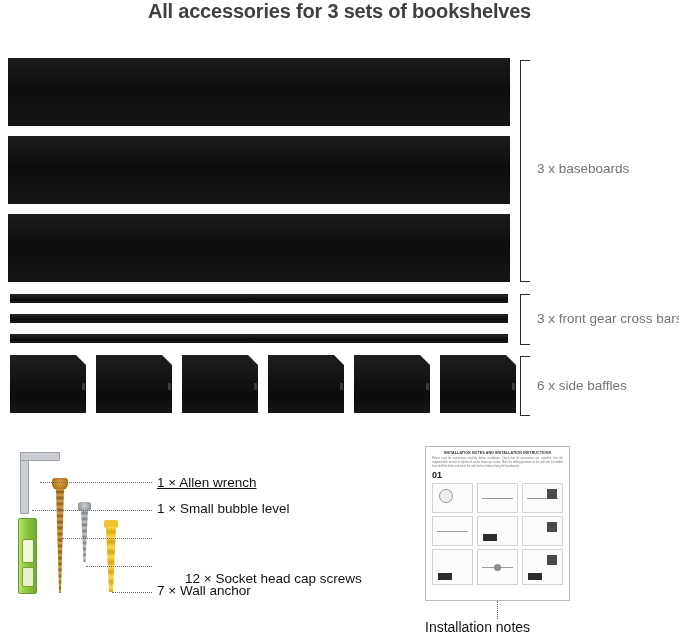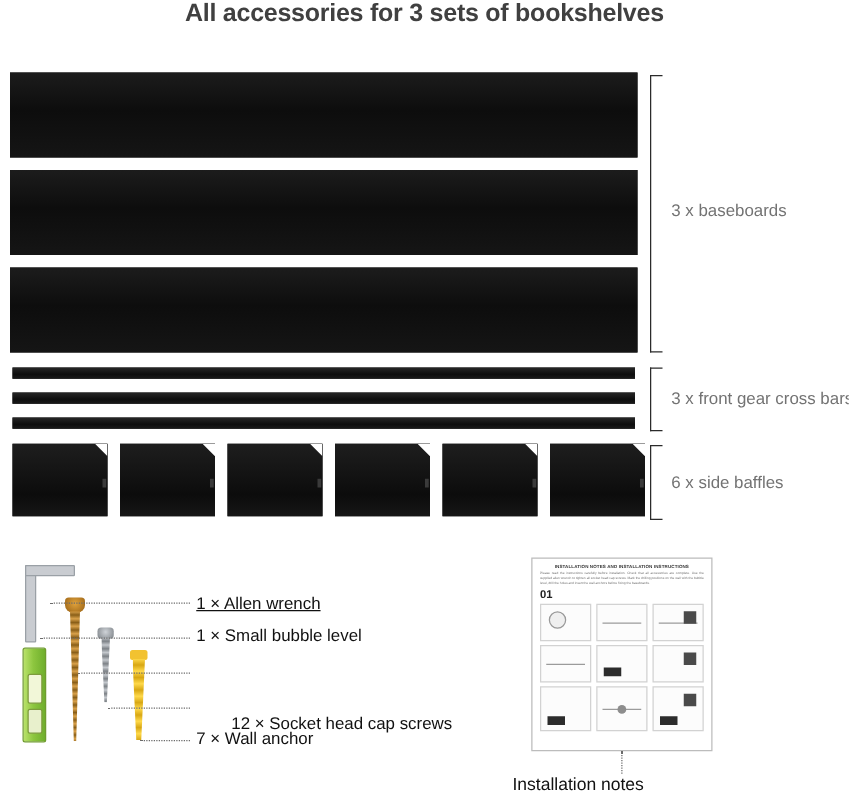--- a/index.html
+++ b/index.html
@@ -323,21 +323,21 @@
 
   .sheet-leader {
     position: absolute;
     left: 497px;
     top: 601px;
     height: 18px;
     border-left: 1px dotted #6b6b6b;
   }
   .sheet-caption {
     position: absolute;
-    left: 410px;
+    left: 425px;
     top: 619px;
     width: 220px;
     text-align: left;
     font-size: 14px;
     color: #111111;
   }
 </style>
 </head>
 <body>
 

